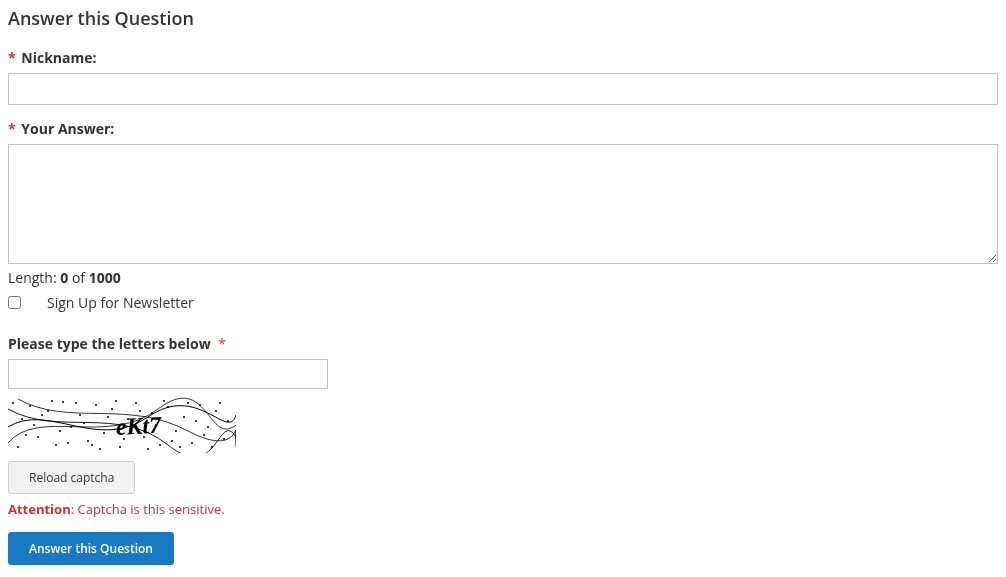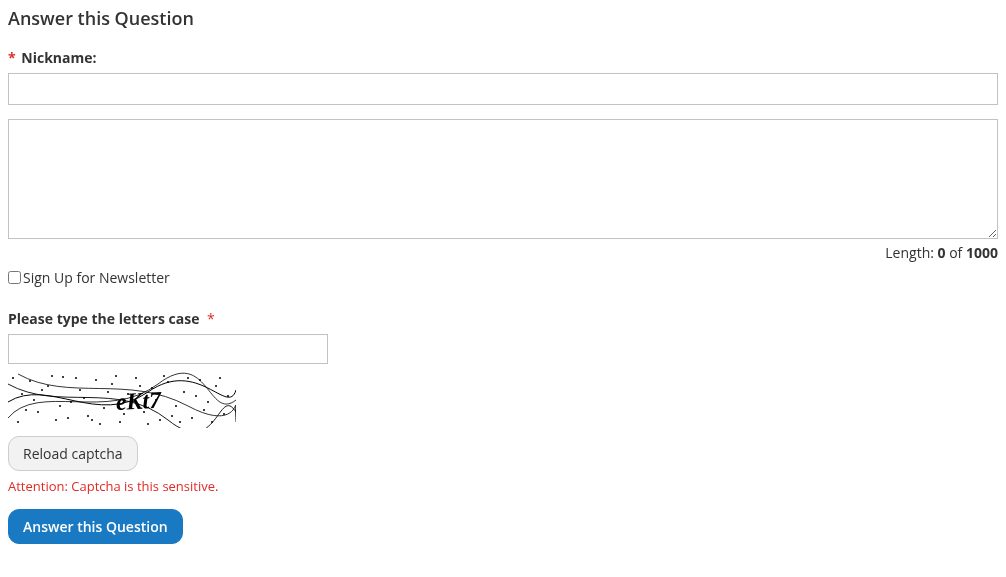--- a/index.html
+++ b/index.html
@@ -38,31 +38,31 @@
     width: 100%;
     height: 120px;
     border: 1px solid #c2c2c2;
     padding: 6px 8px;
     font-size: 14px;
     font-family: inherit;
     resize: vertical;
     display: block;
   }
   .length-note {
-    text-align: right;
+    text-align: left;
     font-size: 14px;
     color: #333;
     margin-top: 4px;
     margin-bottom: 6px;
   }
   .length-note b { font-weight: 700; }
   .checkbox-row {
     display: flex;
     align-items: center;
-    gap: 2px;
+    gap: 26px;
     margin-bottom: 22px;
   }
   .checkbox-row input[type="checkbox"] {
     width: 13px; height: 13px;
   }
   .checkbox-row label { color: #333; }
   .captcha-label {
     font-weight: 700;
     color: #333;
     display: block;
@@ -83,74 +83,78 @@
     height: 56px;
     margin-bottom: 8px;
     position: relative;
   }
   .captcha-image-wrap svg { width: 100%; height: 100%; display: block; }
   .btn {
     display: inline-block;
     border: 1px solid #cdcdcd;
     background: #f2f2f2;
     color: #333;
-    font-size: 14px;
-    padding: 7px 14px;
-    border-radius: 11px;
+    font-size: 12px;
+    padding: 7px 20px;
+    border-radius: 3px;
     cursor: pointer;
     font-family: inherit;
   }
   .btn-primary {
     background: #1979c3;
     border-color: #1979c3;
     color: #fff;
     font-weight: 600;
   }
   .attention-line {
     color: #e02b27;
     font-size: 13px;
     margin-top: 6px;
     margin-bottom: 14px;
   }
-  .attention-line .att-label { font-weight: 400; }
+  .attention-line .att-label { font-weight: 700; }
   .actions {
     display: flex;
     justify-content: space-between;
     align-items: center;
   }
 </style>
 </head>
 <body>
 
 <h2 class="page-title">Answer this Question</h2>
 
 <div class="field">
   <label class="field-label">
     <span class="req-star">*</span>
     <span>Nickname:</span>
   </label>
   <input type="text" class="full-input" value="" style="">
 </div>
 
 <div class="field" style="margin-bottom:0;">
+  <label class="field-label">
+    <span class="req-star">*</span>
+    <span>Your Answer:</span>
+  </label>
   <textarea class="full-textarea" style=""></textarea>
 </div>
 
 <div class="length-note">
   <span>Length: </span><b>0</b><span> of </span><b>1000</b>
 </div>
 
 <div class="checkbox-row">
   <input type="checkbox" style="">
   <label>Sign Up for Newsletter</label>
 </div>
 
 <div>
   <label class="captcha-label">
-    <span>Please type the letters case</span>
+    <span>Please type the letters below</span>
     <span class="req-star-after">*</span>
   </label>
   <input type="text" class="captcha-input" value="" style="">
 
   <div class="captcha-image-wrap">
     <svg viewBox="0 0 228 56" preserveAspectRatio="none">
       <rect width="228" height="56" fill="#ffffff"></rect>
 
       <path d="M0 30 C40 5, 90 55, 140 20 S 220 45, 228 18" stroke="#000" stroke-width="1" fill="none"></path>
       <path d="M0 12 C50 40, 110 8, 160 48 S 210 12, 228 40" stroke="#000" stroke-width="0.9" fill="none"></path>

